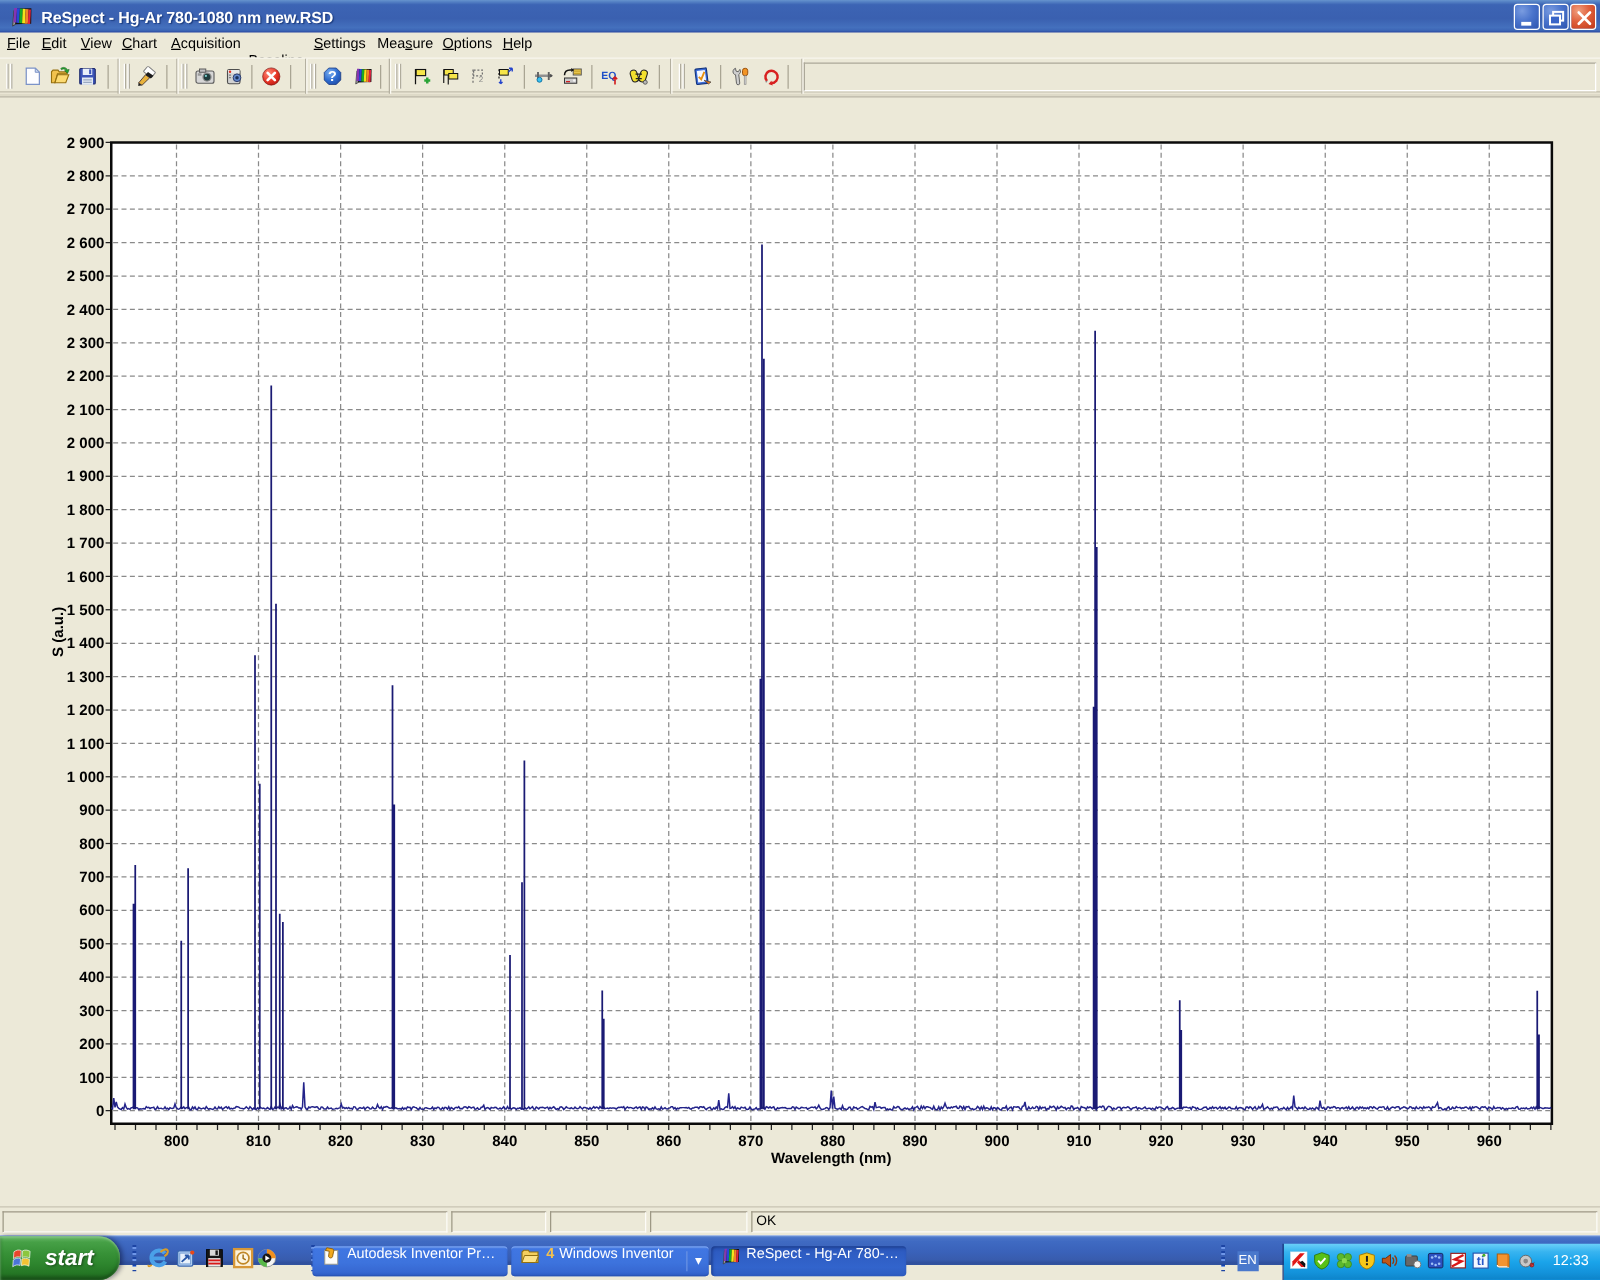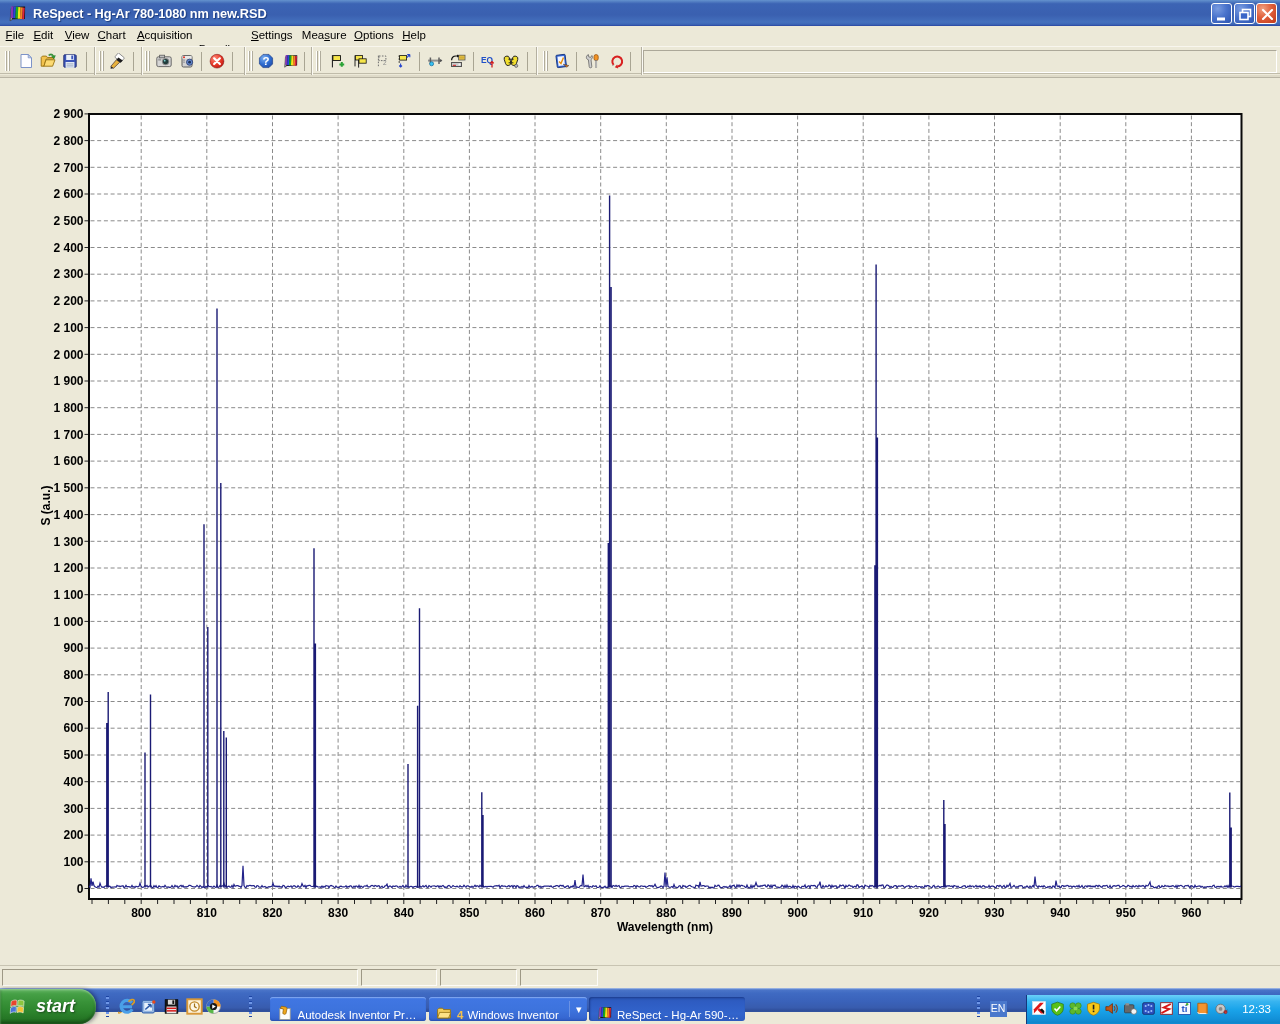--- a/index.html
+++ b/index.html
@@ -20,23 +20,23 @@
 .spanel{position:absolute;top:3px;height:17px;border:1px solid;border-color:#9d9885 #fdfcf8 #fdfcf8 #9d9885;font-size:11px;color:#000;line-height:15px;}
 .taskbar{position:absolute;left:0;top:988px;width:1280px;height:24px;
  background:linear-gradient(180deg,#e2e8f4 0%,#7296d8 3%,#4a74c8 9%,#3f6ac2 22%,#3a62ba 55%,#385cae 82%,#2f4f9c 93%,#32539f 100%);}
 .startbtn{position:absolute;left:0;top:1px;width:96px;height:35px;display:flex;align-items:center;
  border-radius:0 17px 17px 0;
  background:linear-gradient(180deg,#65b565 0%,#46a046 14%,#389238 38%,#2e862e 62%,#257625 85%,#1b5e1b 100%);
  box-shadow:inset 0 1px 2px #90cc90, inset 0 -2px 3px #174d17, 2px 0 4px rgba(0,0,30,0.45);}
 .starttxt{color:#fff;font-size:18px;font-weight:bold;font-style:italic;margin-left:5px;text-shadow:1px 1px 2px #1c4c1c;}
 .tgrip{position:absolute;top:8px;width:3px;height:21px;
  background:repeating-linear-gradient(180deg,#1c44a4 0,#1c44a4 1.5px,#6e96e8 1.5px,#6e96e8 3px,rgba(0,0,0,0) 3px,rgba(0,0,0,0) 5px);}
-.tbtn{position:absolute;top:9px;height:23.5px;border-radius:3px;display:flex;align-items:flex-end;
+.tbtn{position:absolute;top:9px;height:23.5px;border-radius:3px;display:flex;align-items:flex-start;
  background:linear-gradient(180deg,#5a8ae8 0%,#4076e2 10%,#3d73dd 55%,#3768d2 85%,#2f5dc4 100%);
- box-shadow:inset 0 1px 0 #7aa2ee, inset 0 -1px 1px #2a54b4;color:#fff;font-size:11.5px;margin-left:20px;}
+ box-shadow:inset 0 1px 0 #7aa2ee, inset 0 -1px 1px #2a54b4;color:#fff;font-size:11.5px;}
 .tbtn.pressed{background:linear-gradient(180deg,#2a55b4 0%,#2e5cc2 20%,#3264cc 70%,#2e5cc0 100%);
  box-shadow:inset 1px 1px 2px #1c3c8c;}
 .tico{width:16px;height:16px;margin:0 5px 0 7px;flex:none;}
 .ttxt{white-space:nowrap;overflow:hidden;}
 .chev{position:absolute;right:5px;top:4px;color:#fff;font-size:11px;border-left:1px solid #6a92e4;padding-left:6px;height:16px;line-height:16px;}
 .tray{position:absolute;left:1026px;top:6.5px;width:254px;height:29.5px;
  background:linear-gradient(180deg,#6ad0f8 0%,#38b4f0 22%,#1aa4ea 50%,#1392da 80%,#0e86cc 96%,#0f8ed8 100%);
  border-left:1px solid #14387c;}
 u{text-decoration:underline;}
 </style></head><body>
@@ -461,20 +461,21 @@
         <path d="M9.2 15.4l-3.4-1.2 2.3-2.6z" fill="#d82020"></path>
         <path d="M4.6 11.8l-1 1" stroke="#888" stroke-width="1"></path>
       </svg></div>
   </div>
 <div class="clientline"></div>
 <div class="statusbar">
     <div class="spanel" style="left:2px;width:356px"></div>
     <div class="spanel" style="left:361px;width:76px"></div>
     <div class="spanel" style="left:440px;width:77px"></div>
     <div class="spanel" style="left:520px;width:78px"></div>
+    <div class="spanel" style="left:601px;width:677px"><span style="padding-left:3px">OK</span></div>
   </div>
 <div class="taskbar">
     <div class="startbtn">
       <svg width="23" height="23" viewBox="0 0 22 22" style="margin:0 0 1px 8px">
         <path d="M3 6.2C4.8 4.8 6.6 4.4 8.6 5.2L8.2 10.4C6.2 9.6 4.4 10 2.6 11.4z" fill="#e8452c" stroke="#fff" stroke-width="0.5"></path>
         <path d="M9.6 5.4C11.4 4.6 13.2 4.6 15.4 5.8L15 11C12.8 9.8 11 9.8 9.2 10.6z" fill="#8cc63e" stroke="#fff" stroke-width="0.5"></path>
         <path d="M2.5 12.4C4.3 11 6.1 10.6 8.1 11.4L7.7 16.6C5.7 15.8 3.9 16.2 2.1 17.6z" fill="#4a74d8" stroke="#fff" stroke-width="0.5"></path>
         <path d="M9.1 11.6C10.9 10.8 12.7 10.8 14.9 12L14.5 17.2C12.3 16 10.5 16 8.7 16.8z" fill="#f2c233" stroke="#fff" stroke-width="0.5"></path>
       </svg>
       <span class="starttxt">start</span>
@@ -539,21 +540,21 @@
           <g transform="rotate(3 8 7)">
             <path d="M4.8 13.1l10.6-.9-.4-10.4-11 .7z" fill="#141414"></path>
             <rect x="3.4" y="2.2" width="1.95" height="9.8" fill="#8434b4"></rect>
             <rect x="5.35" y="2.3" width="1.95" height="9.8" fill="#2846d8"></rect>
             <rect x="7.3" y="2.4" width="1.95" height="9.8" fill="#18a828"></rect>
             <rect x="9.25" y="2.5" width="1.95" height="9.8" fill="#f2e41c"></rect>
             <rect x="11.2" y="2.6" width="1.95" height="9.8" fill="#f28424"></rect>
             <rect x="13.15" y="2.7" width="1.55" height="9.8" fill="#e02440"></rect>
           </g>
         </svg></span>
-      <span class="ttxt">ReSpect - Hg-Ar 590-…</span>
+      <span class="ttxt">ReSpect - Hg-Ar 780-…</span>
     </div>
     <div style="position:absolute;left:989.5px;top:13px;width:17px;height:15.5px;background:#4a78cc;color:#fff;font-size:10.5px;text-align:center;line-height:15px">EN</div>
     <div class="tray">
       <div style="position:absolute;left:4.5px;top:6px;width:15px;height:15px"><svg width="15" height="15" viewBox="0 0 16 16">
           <rect x="0.5" y="0.5" width="14" height="14" fill="#fff" stroke="#e8e8e8" stroke-width="0.5"></rect>
           <path d="M2 13.2L12.6 1.8h-4L2 8.8z" fill="#e01818"></path>
           <path d="M7.4 7.4l5.8 6h-3.6L6 9.6z" fill="#e01818"></path>
           <path d="M8.2 9.4l4.6 4.4 .4-3.2-2.6-2.6z" fill="#111"></path>
         </svg></div>
       <div style="position:absolute;left:22.7px;top:6px;width:15px;height:15px"><svg width="15" height="15" viewBox="0 0 16 16">

